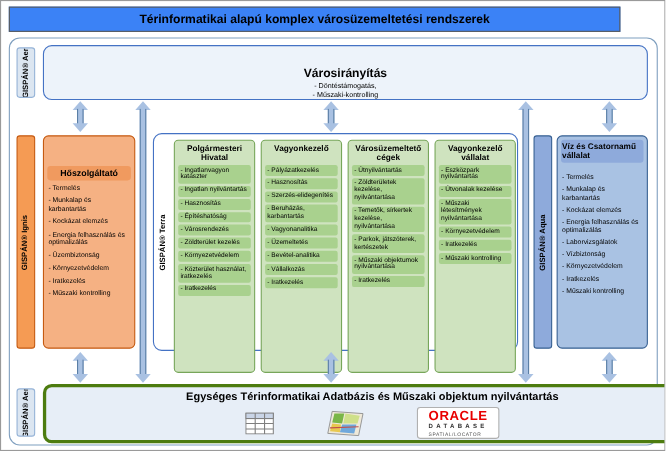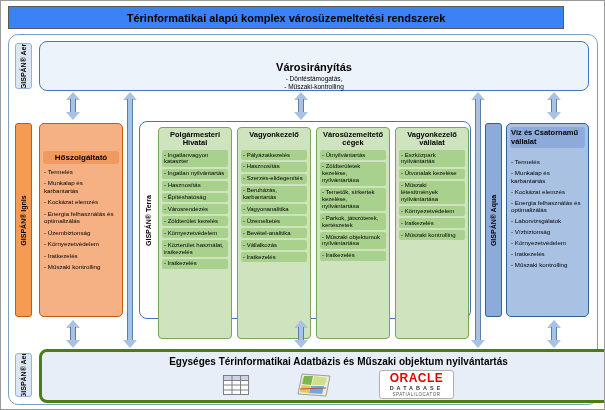--- a/index.html
+++ b/index.html
@@ -57,21 +57,21 @@
     border:1px solid #376092; border-radius:5px; padding:3px; overflow:hidden; }
   .viz-title { font-weight:bold; font-size:7.5px; background:#8EAADB;
     border-radius:3px; padding:2px 1px; margin-bottom:10px; line-height:1.15; }
   .viz-item { font-size:6.2px; margin:3.5px 1px; line-height:1.2; }
 
   .bottom-panel { position:absolute; left:38px; top:348px; width:599px; height:54px;
     background:#E7EEF7; border:3px solid #4d7c0f; border-radius:8px; overflow:hidden; }
   .bottom-title { text-align:center; font-weight:bold; font-size:10px; margin-top:4px; }
   .icons-row { display:flex; justify-content:center; align-items:center; gap:48px; margin-top:3px; }
 
-  .oracle { background:#fff; border:1px solid #b0b0b0; border-radius:3px; padding:1px 10px; text-align:center; }
+  .oracle { background:#fff; border:1px solid #b0b0b0; border-radius:3px; padding:1px 10px; text-align:left; }
   .oracle-name { color:#E80000; font-weight:bold; font-size:12px; letter-spacing:0.5px; line-height:1.05; }
   .oracle-product { font-size:5.5px; font-weight:bold; letter-spacing:3px; color:#333; line-height:1.3; }
   .oracle-option { font-size:4.5px; letter-spacing:0.5px; color:#555; line-height:1.2; }
 </style>
 </head>
 <body>
 
 <div id="canvas">
 
   <div class="header-bar">

